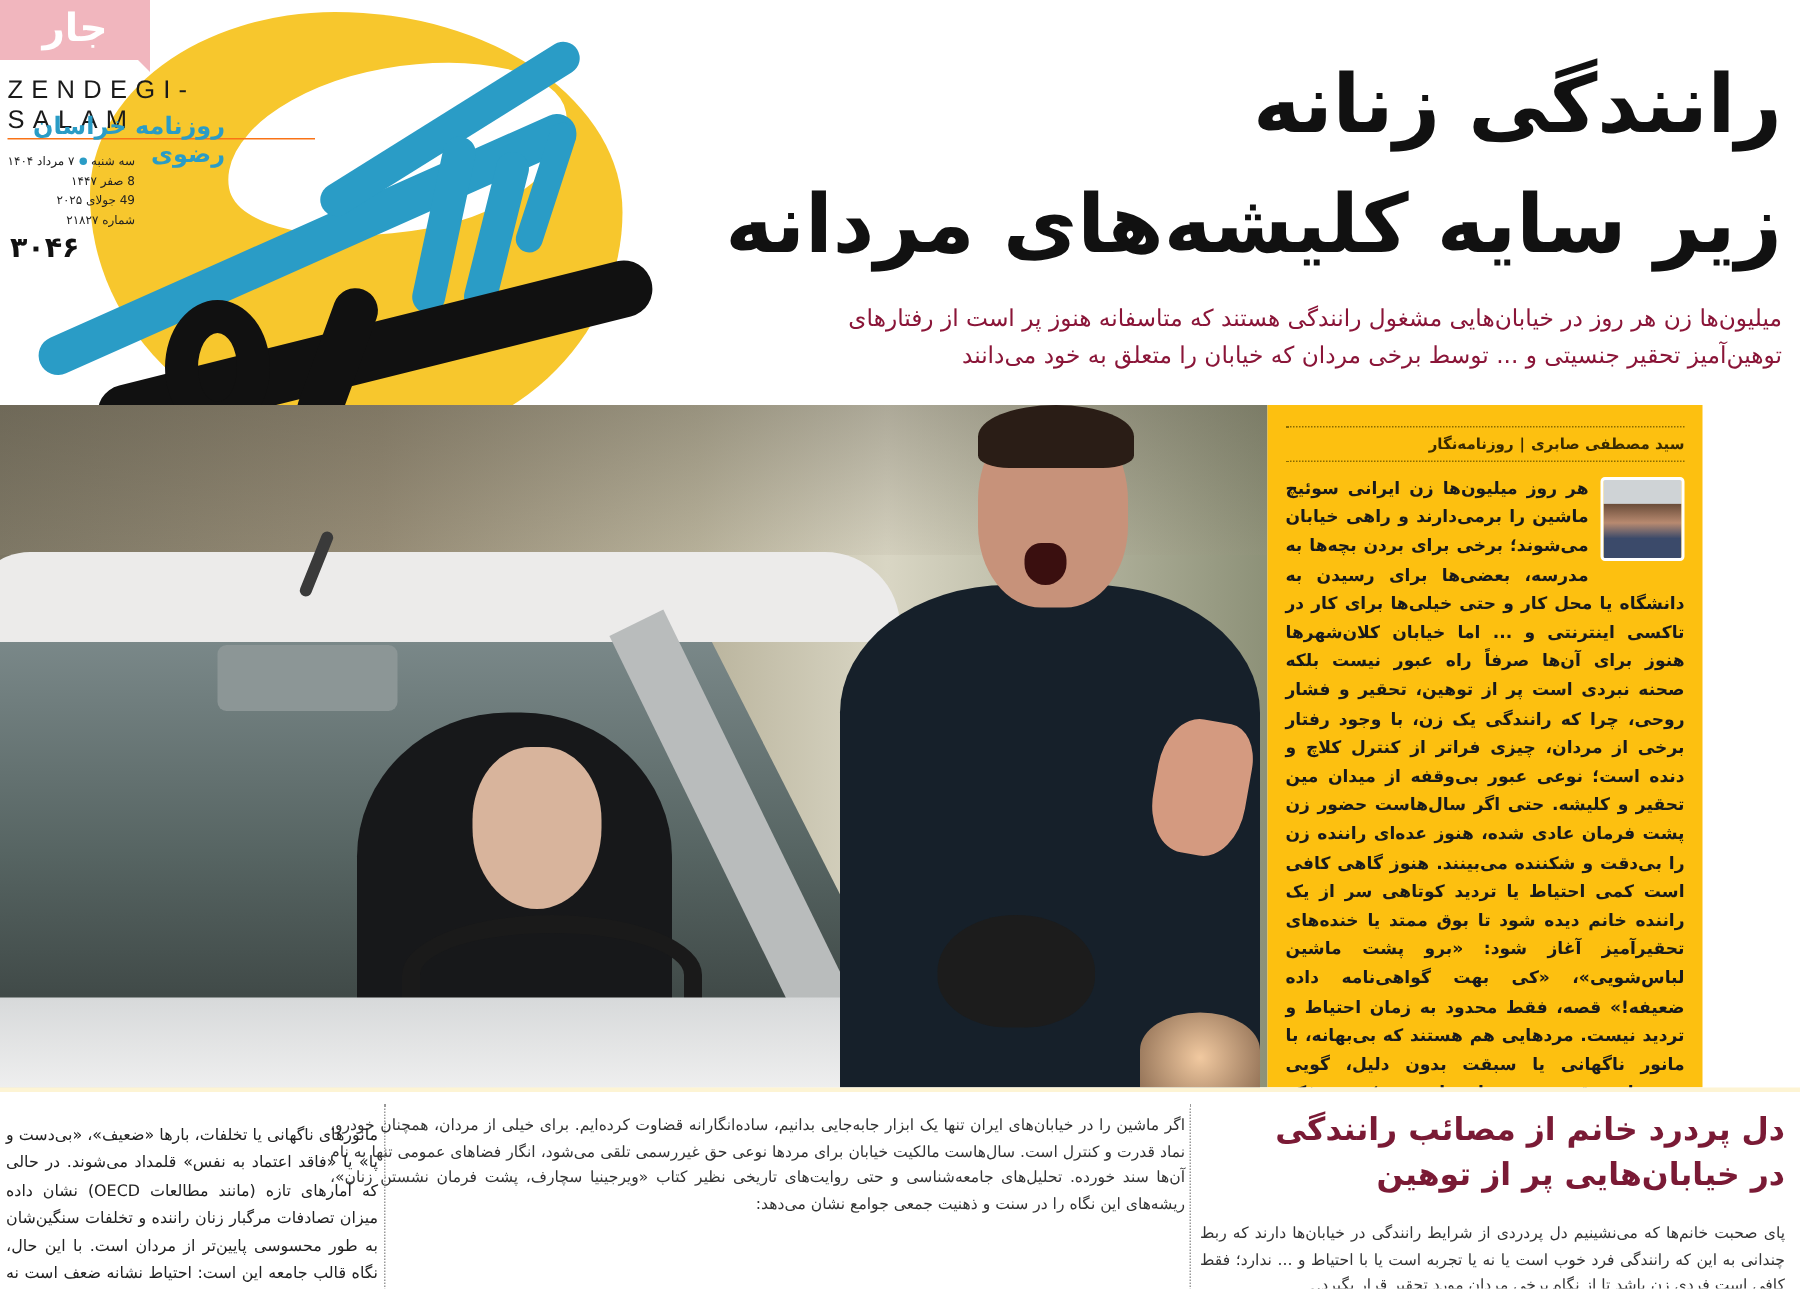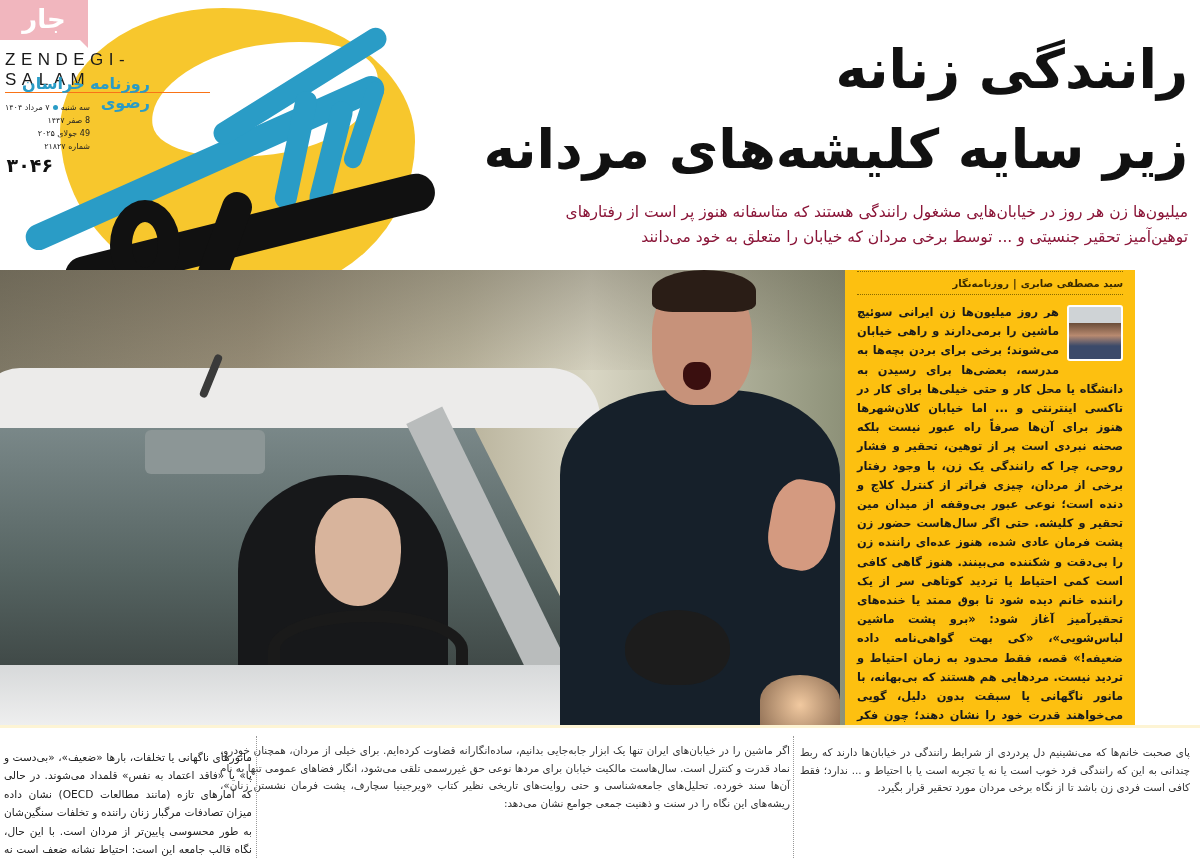--- a/index.html
+++ b/index.html
@@ -1,21 +1,21 @@
 <!DOCTYPE html>
 <html><head>
 <meta charset="utf-8">
 <style>
   * { box-sizing: border-box; margin: 0; padding: 0; }
   html, body { width: 1200px; height: 859px; overflow: hidden; background: #ffffff; }
   body { position: relative; font-family: "DejaVu Sans", sans-serif; color: #1a1a1a; }
 
   
   .masthead { position: absolute; left: 0; top: 0; width: 440px; height: 300px; }
-  .jar-tag { position: absolute; left: 0; top: 0; width: 88px; height: 40px; background: #f1b6be; color: #fff;
+  .jar-tag { position: absolute; left: 0; top: 0; width: 100px; height: 40px; background: #f1b6be; color: #fff;
     font-weight: bold; font-size: 26px; text-align: center; line-height: 38px; letter-spacing: 2px; }
   .jar-tag::after { content: ""; position: absolute; right: 0; bottom: -8px; border-top: 8px solid #f1b6be; border-left: 8px solid transparent; }
   .logo-blob { position: absolute; left: 60px; top: 8px; width: 355px; height: 290px; background: #f7c72d;
     border-radius: 46% 54% 48% 52% / 42% 46% 54% 58%; }
   .logo-blob-white { position: absolute; left: 150px; top: 45px; width: 230px; height: 110px; background: #fff;
     border-radius: 50% 50% 45% 55% / 55% 45% 55% 45%; transform: rotate(-10deg); }
   .stroke { position: absolute; border-radius: 20px; }
   .stroke.blue1 { left: 10px; top: 150px; width: 390px; height: 26px; background: #2a9cc6; transform: rotate(-24deg); }
   .stroke.blue2 { left: 200px; top: 75px; width: 200px; height: 22px; background: #2a9cc6; transform: rotate(-32deg); }
   .stroke.blue3 { left: 285px; top: 90px; width: 22px; height: 120px; background: #2a9cc6; transform: rotate(12deg); }
@@ -56,21 +56,21 @@
   .a-pillar { position: absolute; left: 470px; top: 130px; width: 40px; height: 300px; background: #b9bcbc; transform: rotate(-26deg); }
   .man-body { position: absolute; left: 560px; top: 120px; width: 280px; height: 340px; background: #16202a; border-radius: 40% 40% 0 0 / 25% 25% 0 0; }
   .man-head { position: absolute; left: 652px; top: 5px; width: 100px; height: 130px; background: #c7927a; border-radius: 45% 45% 42% 42%; }
   .man-hair { position: absolute; left: 652px; top: 0px; width: 104px; height: 42px; background: #2a1d16; border-radius: 50% 50% 20% 20%; }
   .man-mouth { position: absolute; left: 683px; top: 92px; width: 28px; height: 28px; background: #3a0f0f; border-radius: 40% 40% 50% 50%; }
   .man-hand { position: absolute; left: 770px; top: 210px; width: 62px; height: 90px; background: #d49a80; border-radius: 40% 30% 40% 40%; transform: rotate(10deg); }
   .side-mirror { position: absolute; left: 625px; top: 340px; width: 105px; height: 75px; background: #1c1c1c; border-radius: 50% 50% 45% 45%; }
   .headlight { position: absolute; left: 760px; top: 405px; width: 80px; height: 50px; background: radial-gradient(circle at 50% 60%, #f1c9a0, #8a6a50); border-radius: 50% 50% 0 0; }
 
   
-  .opinion { position: absolute; left: 845px; top: 270px; width: 290px; height: 455px; background: #fdc010; padding: 1px 12px 10px 12px; direction: rtl; }
+  .opinion { position: absolute; left: 845px; top: 270px; width: 290px; height: 455px; background: #fdc010; padding: 14px 12px 10px 12px; direction: rtl; }
   .opinion .rule { border-top: 1px dotted #8a6a00; margin-bottom: 6px; }
   .opinion .byline { font-size: 10px; font-weight: bold; color: #3a2a00; padding-bottom: 5px; border-bottom: 1px dotted #8a6a00; margin-bottom: 8px; }
   .opinion .byline .sep { margin: 0 4px; }
   .opinion .author-photo { float: right; width: 56px; height: 56px; margin: 2px 0 4px 8px; border: 2px solid #fff; border-radius: 3px;
     background: linear-gradient(180deg, #cfd3d6 0%, #cfd3d6 30%, #6b4d3a 31%, #b88a70 55%, #3b4a6a 75%, #3b4a6a 100%); }
   .opinion .body { font-size: 11.4px; line-height: 19.2px; font-weight: bold; color: #1a1a1a; text-align: justify; }
 
   
   .bottom { position: absolute; left: 0; top: 725px; width: 1200px; height: 134px; background: #fff; border-top: 3px solid #fdf4d4; }
   .col { position: absolute; top: 0; height: 134px; direction: rtl; text-align: right; }
@@ -146,20 +146,24 @@
   <div class="rule"></div>
   <div class="byline">
     <span>سید مصطفی صابری</span><span class="sep">|</span><span>روزنامه‌نگار</span>
   </div>
   <div class="author-photo"></div>
   <div class="body">هر روز میلیون‌ها زن ایرانی سوئیچ ماشین را برمی‌دارند و راهی خیابان می‌شوند؛ برخی برای بردن بچه‌ها به مدرسه، بعضی‌ها برای رسیدن به دانشگاه یا محل کار و حتی خیلی‌ها برای کار در تاکسی اینترنتی و ... اما خیابان کلان‌شهرها هنوز برای آن‌ها صرفاً راه عبور نیست بلکه صحنه نبردی است پر از توهین، تحقیر و فشار روحی، چرا که رانندگی یک زن، با وجود رفتار برخی از مردان، چیزی فراتر از کنترل کلاچ و دنده است؛ نوعی عبور بی‌وقفه از میدان مین تحقیر و کلیشه. حتی اگر سال‌هاست حضور زن پشت فرمان عادی شده، هنوز عده‌ای راننده زن را بی‌دقت و شکننده می‌بینند. هنوز گاهی کافی است کمی احتیاط یا تردید کوتاهی سر از یک راننده خانم دیده شود تا بوق ممتد یا خنده‌های تحقیرآمیز آغاز شود: «برو پشت ماشین لباس‌شویی»، «کی بهت گواهی‌نامه داده ضعیفه!» قصه، فقط محدود به زمان احتیاط و تردید نیست. مردهایی هم هستند که بی‌بهانه، با مانور ناگهانی یا سبقت بدون دلیل، گویی می‌خواهند قدرت خود را نشان دهند؛ چون فکر می‌کنند زن عقب می‌کشد. حتی عابران و موتورسواران هم بعضاً با بی‌احتیاطی و تهاجم، این باور اشتباه را تقویت می‌کنند که زنان در خیابان آسیب‌پذیرترند. حالا تصور کنید هر روز، با این نگاه و فضای پر از قضاوت باید رانندگی کنی؛ چشم‌هایی که همیشه در کمین خطا نشسته‌اند، جملاتی که با کوچک‌ترین حرکت اشتباه پرتاب می‌شود. با این حال، علم و آمار حقیقت را طور دیگری روایت می‌کنند: زنان نه‌تنها قانون‌مدارترند و رفتاری ایمن‌تر دارند، بلکه سهم بسیار کمتری در تصادفات مرگبار دارند. اما این واقعیت‌ها کافی نیست تا حجم فشارهای روحی را کم کند. این پرونده دعوتی است؛ دعوت به شنیدن، تماشا و همدلی با زنانی که هر روز، بی‌هیاهو و مصمم، میان دنده‌های تبعیض، خیابان را برای همه ما امن‌تر می‌کنند.</div>
 </div>
 
 <div class="bottom">
   <div class="col col-right">
+    <h2>
+      <span>دل پردرد خانم از مصائب رانندگی</span><br>
+      <span>در خیابان‌هایی پر از توهین</span>
+    </h2>
     <p>پای صحبت خانم‌ها که می‌نشینیم دل پردردی از شرایط رانندگی در خیابان‌ها دارند که ربط چندانی به این که رانندگی فرد خوب است یا نه یا تجربه است یا با احتیاط و ... ندارد؛ فقط کافی است فردی زن باشد تا از نگاه برخی مردان مورد تحقیر قرار بگیرد.</p>
   </div>
   <div class="divider d1"></div>
   <div class="col col-mid">
     <p>اگر ماشین را در خیابان‌های ایران تنها یک ابزار جابه‌جایی بدانیم، ساده‌انگارانه قضاوت کرده‌ایم. برای خیلی از مردان، همچنان خودرو، نماد قدرت و کنترل است. سال‌هاست مالکیت خیابان برای مردها نوعی حق غیررسمی تلقی می‌شود، انگار فضاهای عمومی تنها به نام آن‌ها سند خورده. تحلیل‌های جامعه‌شناسی و حتی روایت‌های تاریخی نظیر کتاب «ویرجینیا سچارف، پشت فرمان نشستن زنان»، ریشه‌های این نگاه را در سنت و ذهنیت جمعی جوامع نشان می‌دهد:</p>
   </div>
   <div class="divider d2"></div>
   <div class="col col-left">
     <p>مانورهای ناگهانی یا تخلفات، بارها «ضعیف»، «بی‌دست و پا» یا «فاقد اعتماد به نفس» قلمداد می‌شوند. در حالی که آمارهای تازه (مانند مطالعات OECD) نشان داده میزان تصادفات مرگبار زنان راننده و تخلفات سنگین‌شان به طور محسوسی پایین‌تر از مردان است. با این حال، نگاه قالب جامعه این است: احتیاط نشانه ضعف است نه بلوغ. همین</p>
   </div>

